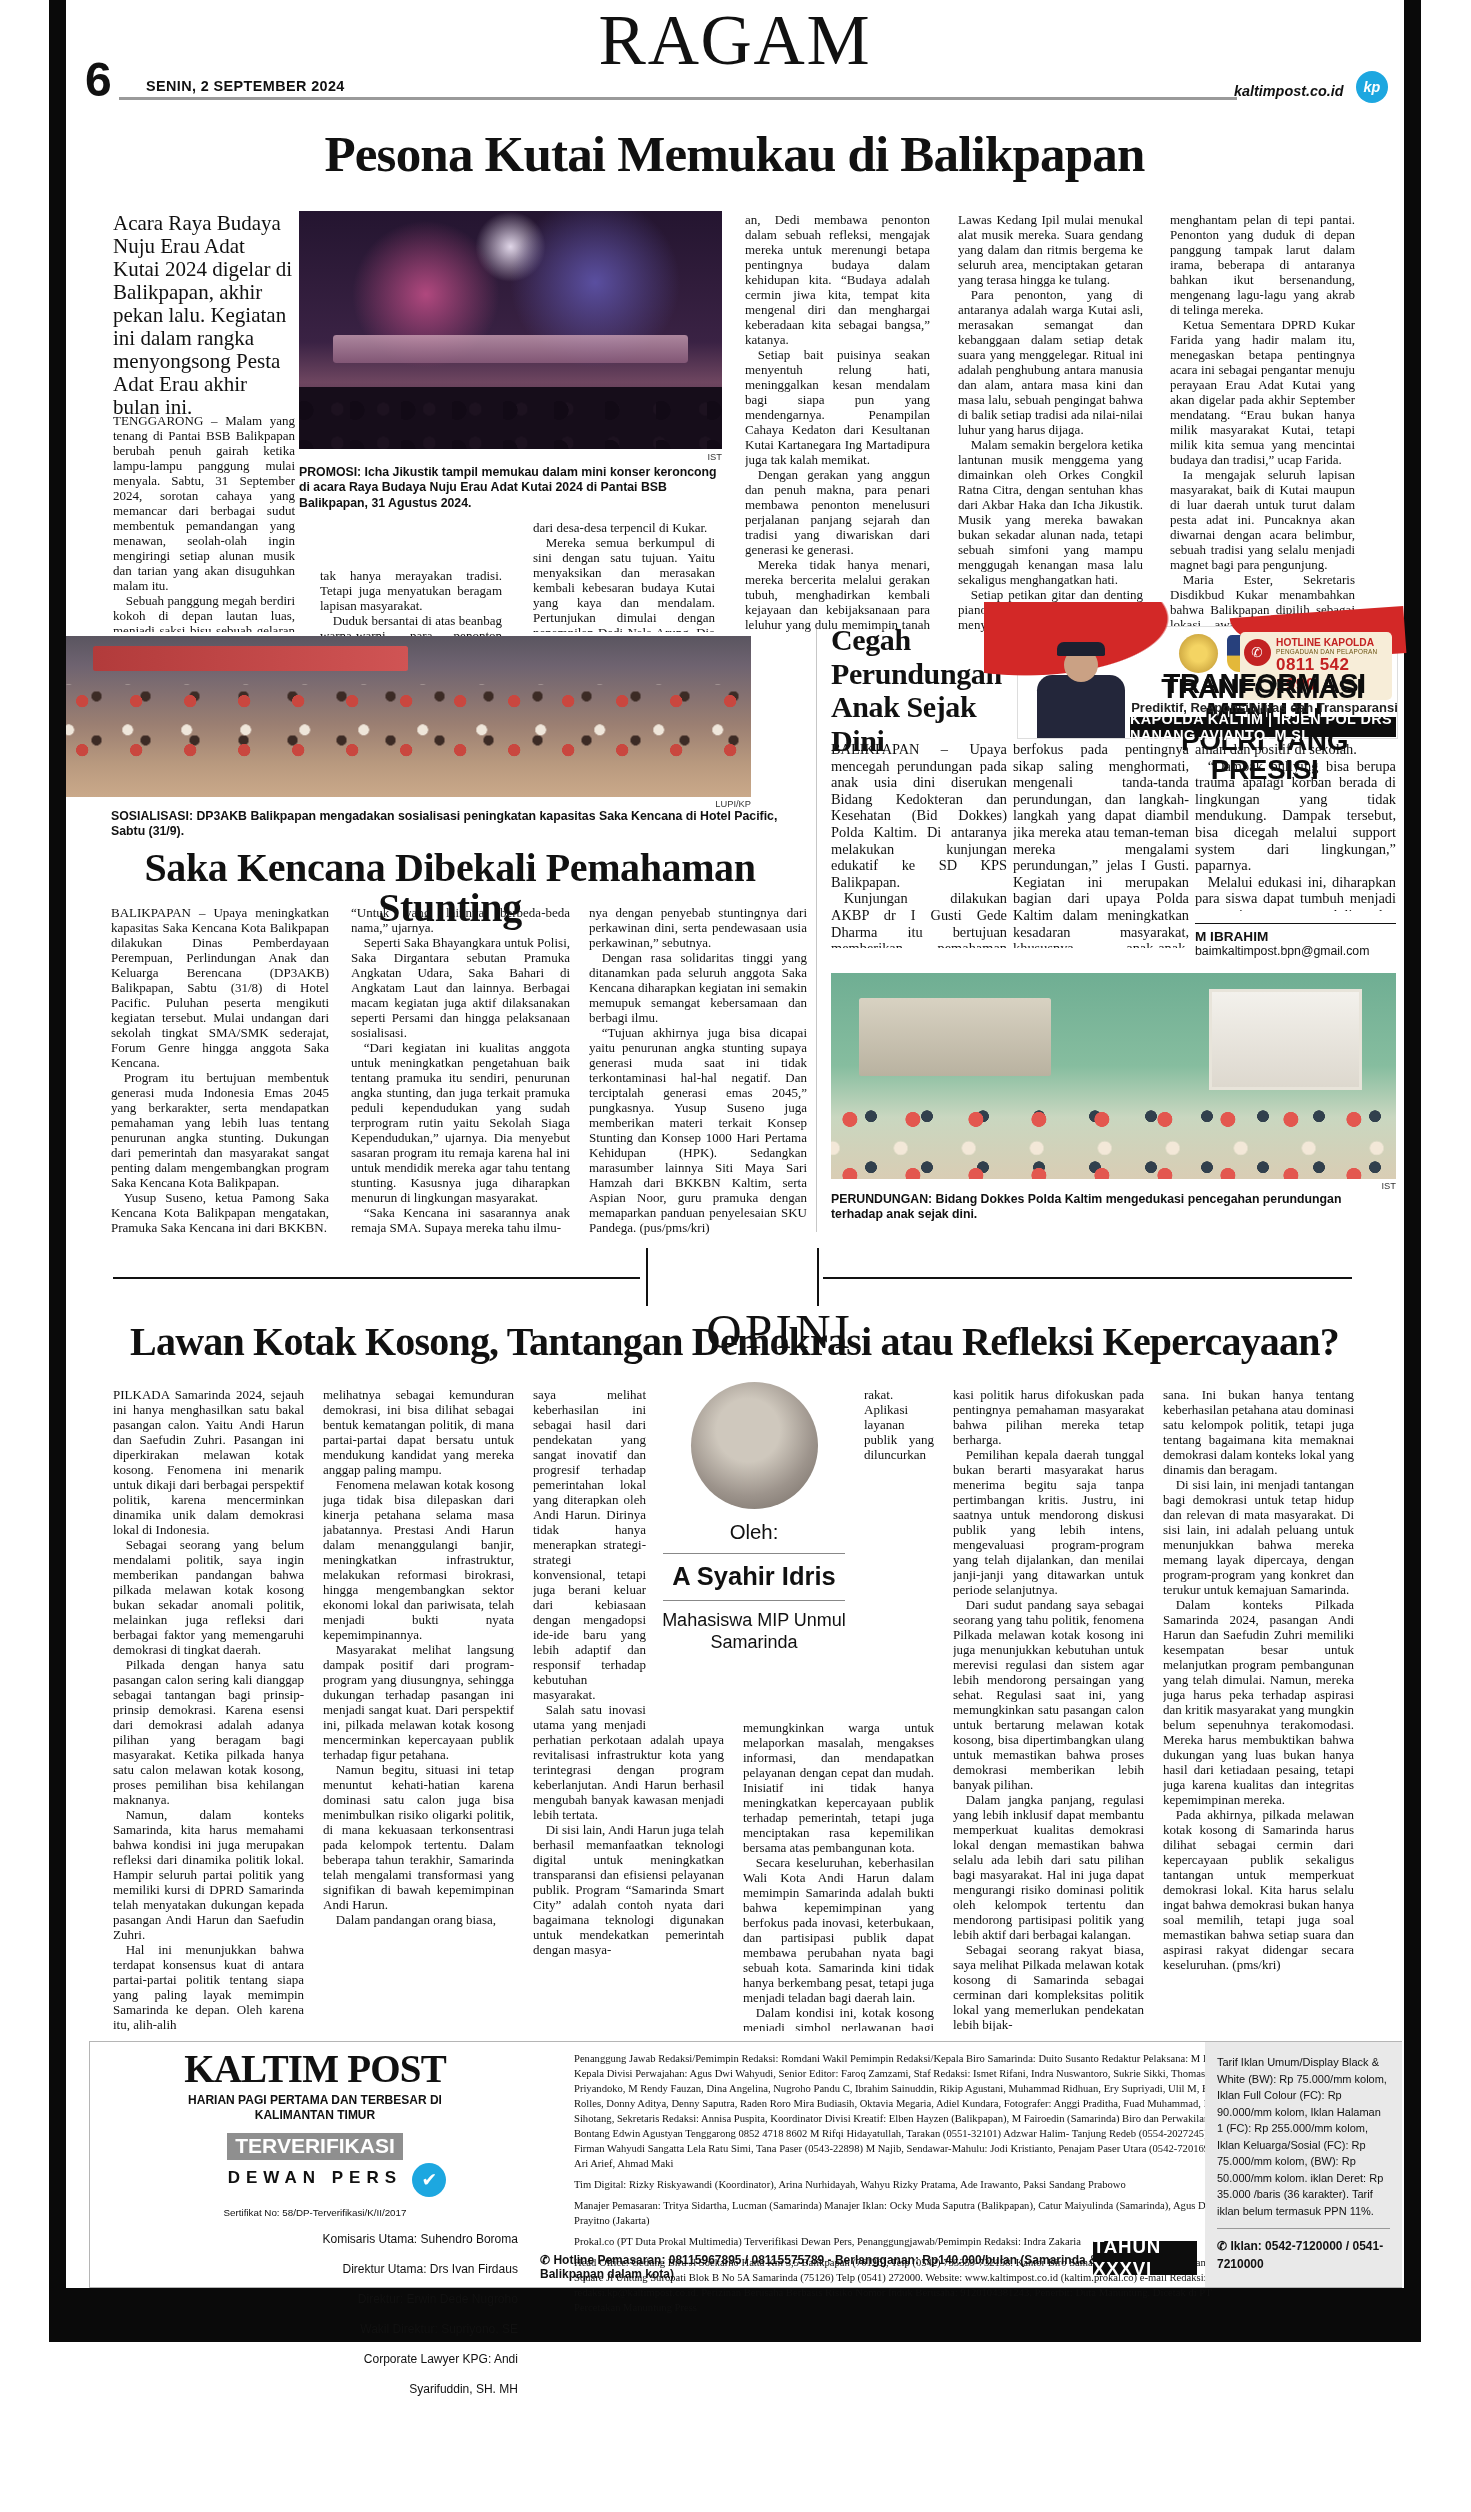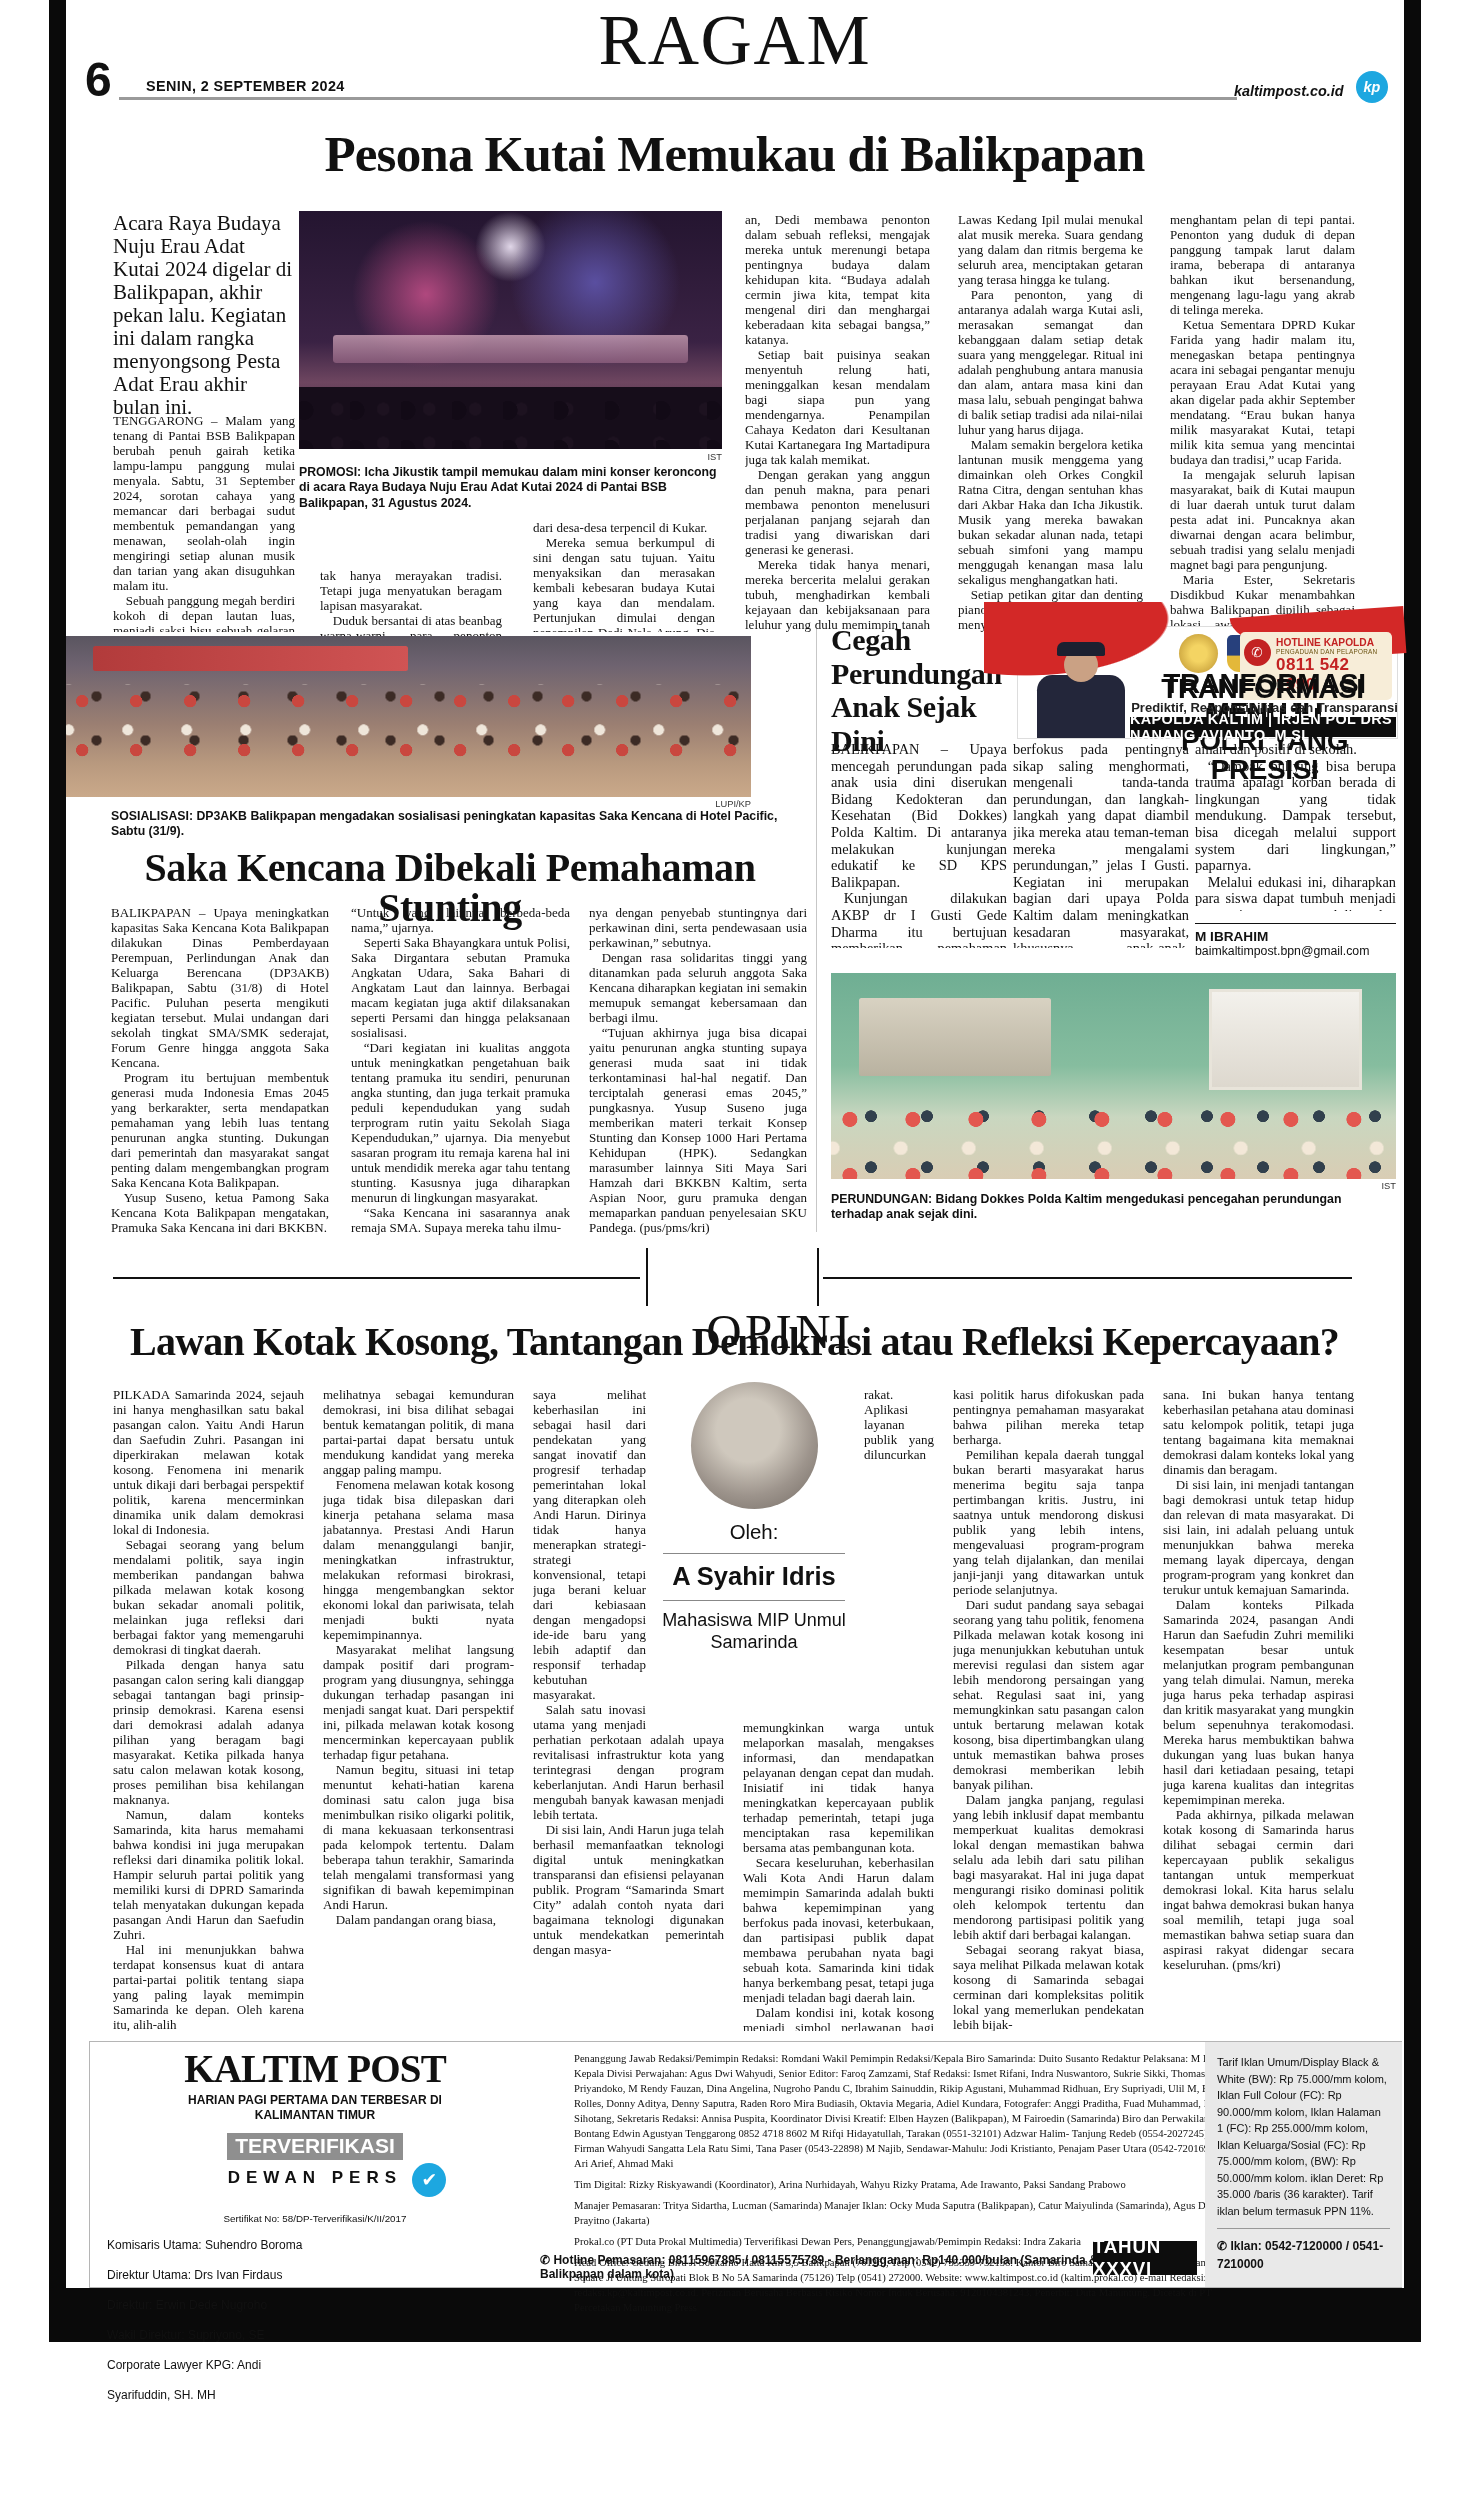--- a/index.html
+++ b/index.html
@@ -86,21 +86,21 @@
   
   .footerbox{border:0.8px solid #b5b5b5;background:#fff;}
   .fo-logo{font-family:"Liberation Serif",serif;font-weight:bold;font-size:39px;letter-spacing:-0.8px;text-align:center;line-height:1;}
   .fo-tag{font-family:"Liberation Sans",sans-serif;font-weight:bold;font-size:12px;text-align:center;line-height:1.3;}
   .fo-badge{background:#8f8f8f;color:#fff;font-family:"Liberation Sans",sans-serif;font-weight:bold;font-size:21px;
             padding:1.7px 8.5px;display:inline-block;}
   .fo-dp{font-family:"Liberation Sans",sans-serif;font-weight:bold;font-size:17px;letter-spacing:6px;margin-left:44px;}
   .fo-check{display:inline-flex;width:34px;height:34px;border-radius:50%;background:#1da7e0;color:#fff;
             align-items:center;justify-content:center;font-size:18.7px;vertical-align:middle;margin-left:6.8px;}
   .fo-cert{font-family:"Liberation Sans",sans-serif;font-size:9.8px;text-align:center;}
-  .fo-board{font-family:"Liberation Sans",sans-serif;font-size:12px;line-height:1.5;}
+  .fo-board{font-family:"Liberation Sans",sans-serif;font-size:12px;line-height:1.5;text-align:right;}
   .fo-small{font-family:Liberation Serif, serif;font-size:10.6px;line-height:1.42;text-align:left;margin-left:34px;}
   .fo-small p{margin:0 0 6px 0;}
   .fo-hot{font-family:"Liberation Sans",sans-serif;font-weight:bold;font-size:12px;}
   .tahun{background:#0d0d0d;color:#fff;font-family:"Liberation Sans",sans-serif;font-weight:bold;font-size:18.7px;
          display:flex;align-items:center;justify-content:center;letter-spacing:0.8px;}
   .tarifbox{background:#e9e9e9;font-family:"Liberation Sans",sans-serif;font-size:11px;line-height:1.5;padding:12px 12px;}
   .tarif-phone{font-family:"Liberation Sans",sans-serif;font-weight:bold;font-size:12px;border-top:0.8px solid #999;
                margin-top:8.5px;padding-top:8.5px;}
   .vrule{width:0.8px;background:#c7c7c7;}
 </style>
@@ -302,21 +302,21 @@
     <div class="abs" style="left:17px;top:6.8px;width:416px;">
       <div class="fo-logo">KALTIM POST</div>
       <div class="fo-tag" style="margin:5.1px auto 8.5px;width:280px;">HARIAN PAGI PERTAMA DAN TERBESAR DI KALIMANTAN TIMUR</div>
       <div style="text-align:center;">
         <span class="fo-badge">TERVERIFIKASI</span>
       </div>
       <div style="text-align:center;margin-top:3.4px;">
         <span class="fo-dp">DEWAN PERS</span>
         <span class="fo-check">✔</span>
       </div>
-      <div class="fo-cert" style="margin-top:16px;">Sertifikat No: 58/DP-Terverifikasi/K/II/2017</div>
+      <div class="fo-cert" style="margin-top:10px;">Sertifikat No: 58/DP-Terverifikasi/K/II/2017</div>
       <div class="fo-board" style="margin-top:6.8px;padding-right:5.1px;">
           <p>Komisaris Utama: Suhendro Boroma</p>
           <p>Direktur Utama: Drs Ivan Firdaus</p>
           <p>Direktur: Erwin Dede Nugroho</p>
           <p>Wakil Direktur: Supriyono, SE</p>
           <p>Corporate Lawyer KPG: Andi</p>
           <p>Syarifuddin, SH. MH</p>
         </div>
     </div>
 

